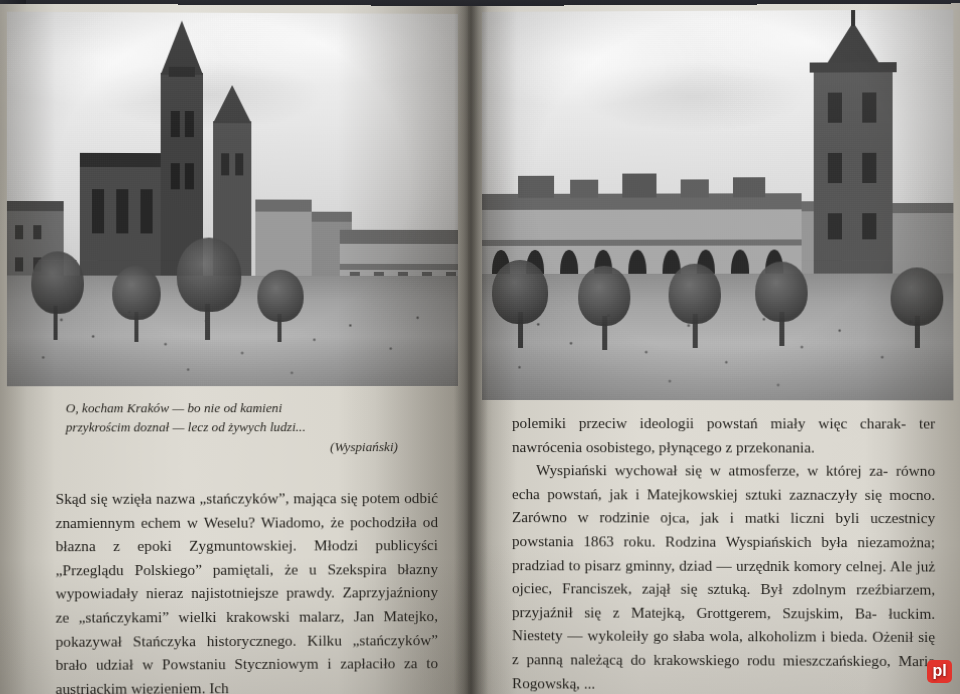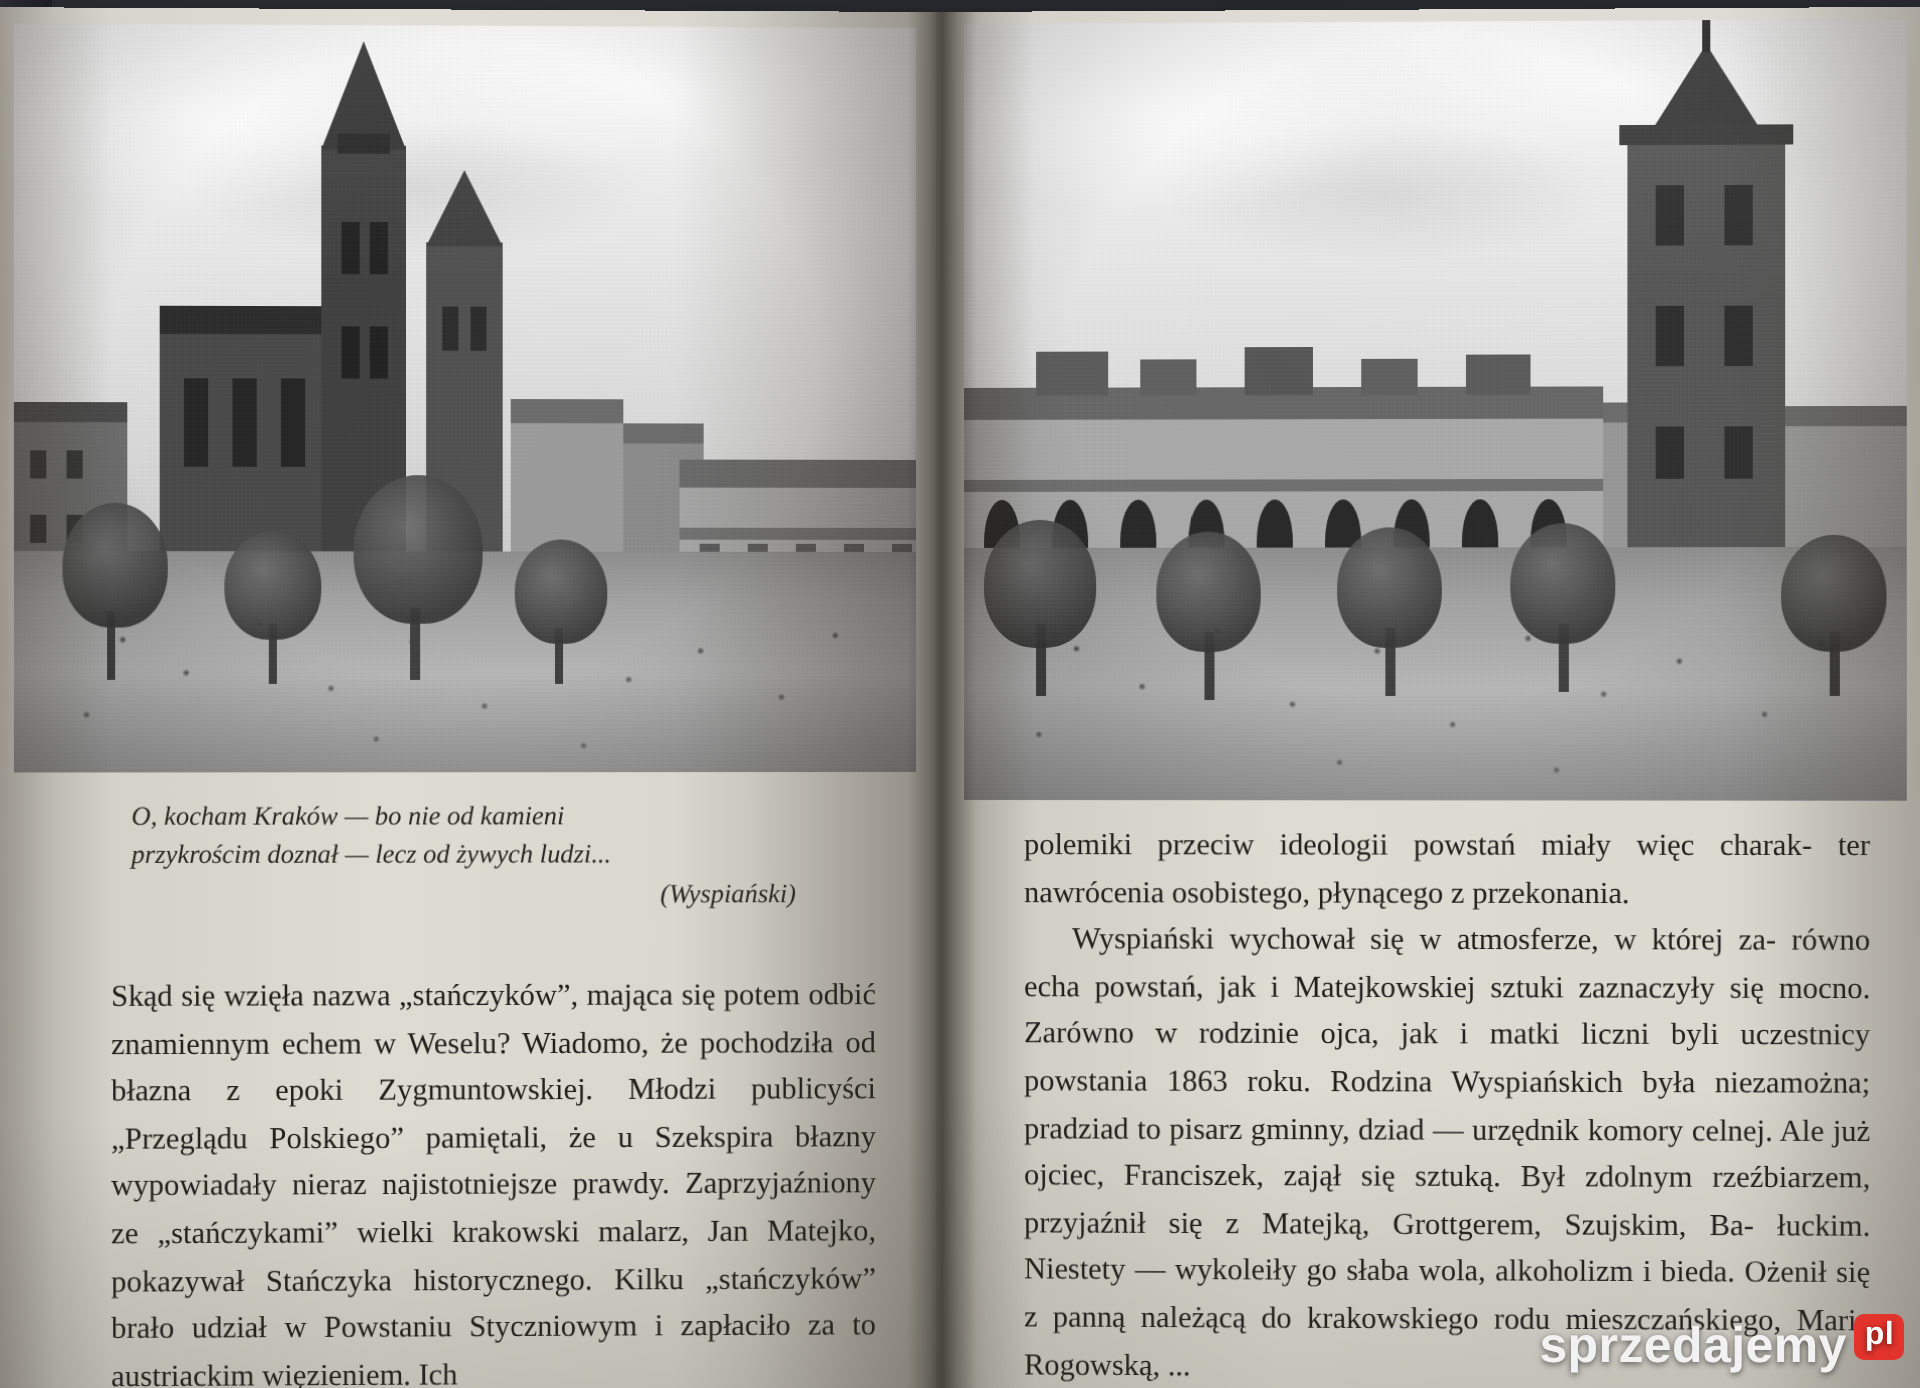--- a/index.html
+++ b/index.html
@@ -423,17 +423,16 @@
         <p class="indent">Wyspiański wychował się w atmosferze, w której za- równo echa powstań, jak i Matejkowskiej sztuki zaznaczyły się mocno. Zarówno w rodzinie ojca, jak i matki liczni byli uczestnicy powstania 1863 roku. Rodzina Wyspiańskich była niezamożna; pradziad to pisarz gminny, dziad — urzędnik komory celnej. Ale już ojciec, Franciszek, zajął się sztuką. Był zdolnym rzeźbiarzem, przyjaźnił się z Matejką, Grottgerem, Szujskim, Ba- łuckim. Niestety — wykoleiły go słaba wola, alkoholizm i bieda. Ożenił się z panną należącą do krakowskiego rodu mieszczańskiego, Marią Rogowską, ...</p>
       </div>
 
       <div class="page-shade"></div>
     </div>
 
     <div class="gutter"></div>
   </div>
 
   <div class="watermark">
-    <span>sprzedajemy</span>
     <span class="wm-dot">pl</span>
   </div>
 
 </div>
 
 </body></html>

